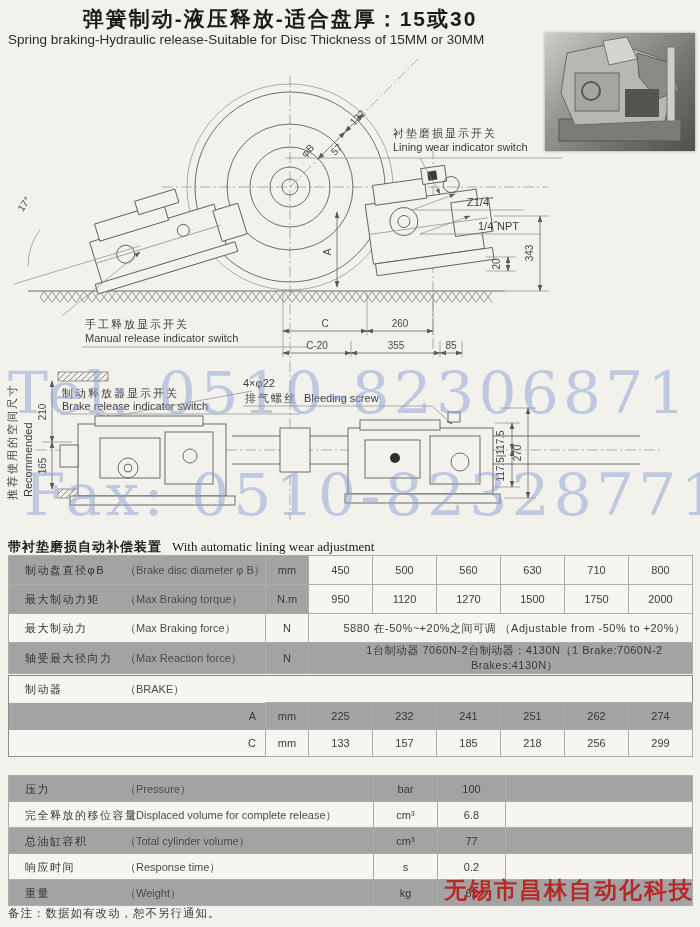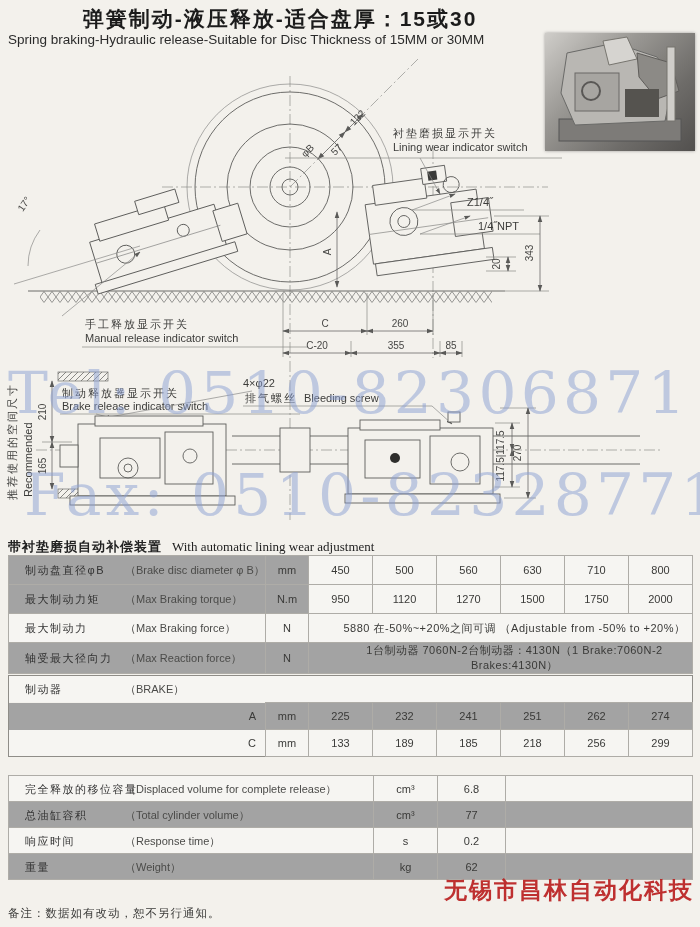--- a/index.html
+++ b/index.html
@@ -373,37 +373,46 @@
       <td class="vcell grey">232</td>
       <td class="vcell grey">241</td>
       <td class="vcell grey">251</td>
       <td class="vcell grey">262</td>
       <td class="vcell grey">274</td>
     </tr>
     <tr>
       <td class="vcell lite rt noborder" style="border-right:1px solid #aeaca7 !important;">C</td>
       <td class="vcell lite">mm</td>
       <td class="vcell lite">133</td>
-      <td class="vcell lite">189</td>
+      <td class="vcell lite">157</td>
       <td class="vcell lite">185</td>
       <td class="vcell lite">218</td>
       <td class="vcell lite">256</td>
       <td class="vcell lite">299</td>
     </tr>
   </tbody>
     </table>
 
   <table class="tbl t-hyd">
     <colgroup>
         <col style="width:365px">
         <col style="width:64px">
         <col style="width:68px">
         <col style="width:187px">
       </colgroup>
     <tbody>
+        <tr>
+      <td class="lblcell grey">
+        <span class="zh">压力</span>
+        <span class="en">（Pressure）</span>
+      </td>
+      <td class="vcell grey">bar</td>
+      <td class="vcell grey">100</td>
+      <td class="grey"></td>
+    </tr>
     <tr>
       <td class="lblcell lite">
         <span class="zh">完全释放的移位容量</span>
         <span class="en">（Displaced volume for complete release）</span>
       </td>
       <td class="vcell lite">cm³</td>
       <td class="vcell lite">6.8</td>
       <td class="lite"></td>
     </tr>
     <tr>

